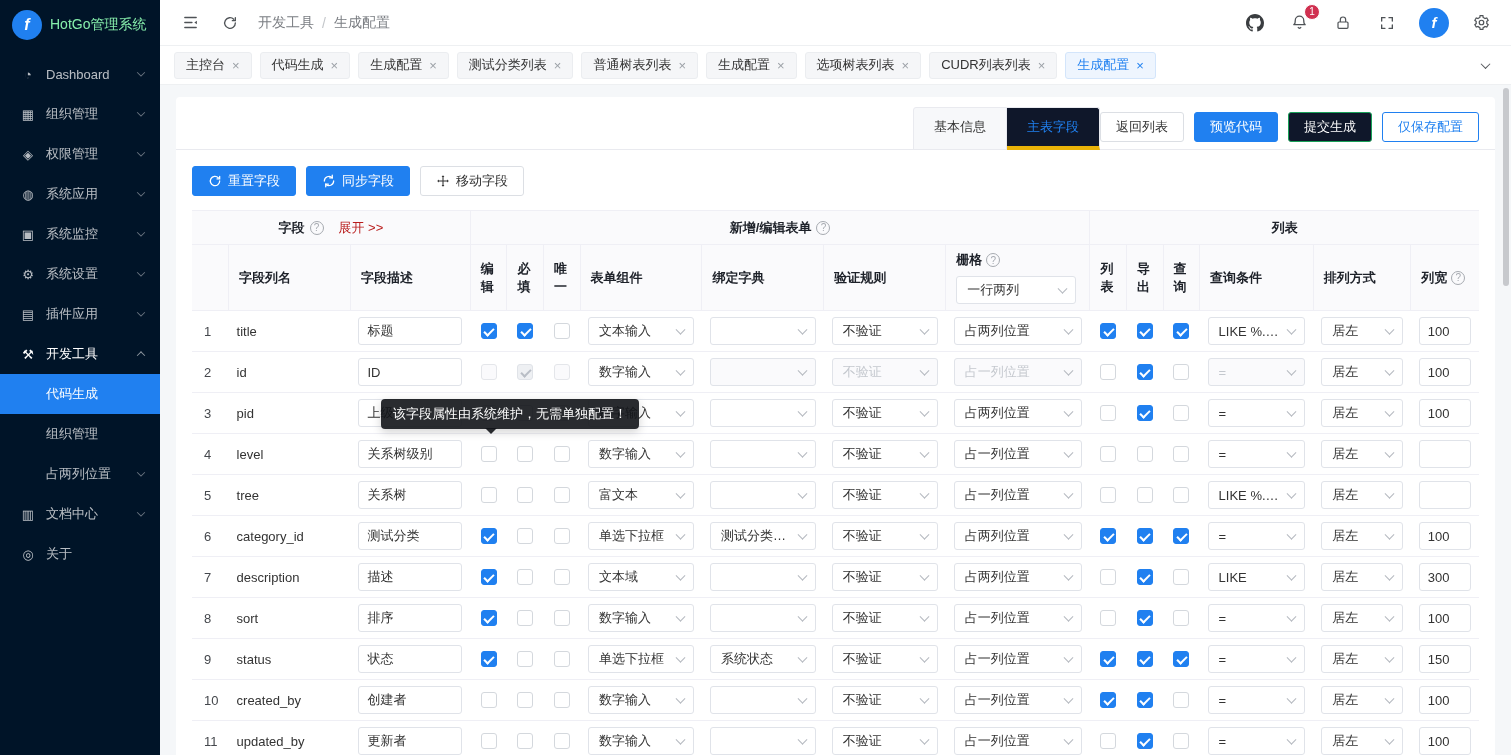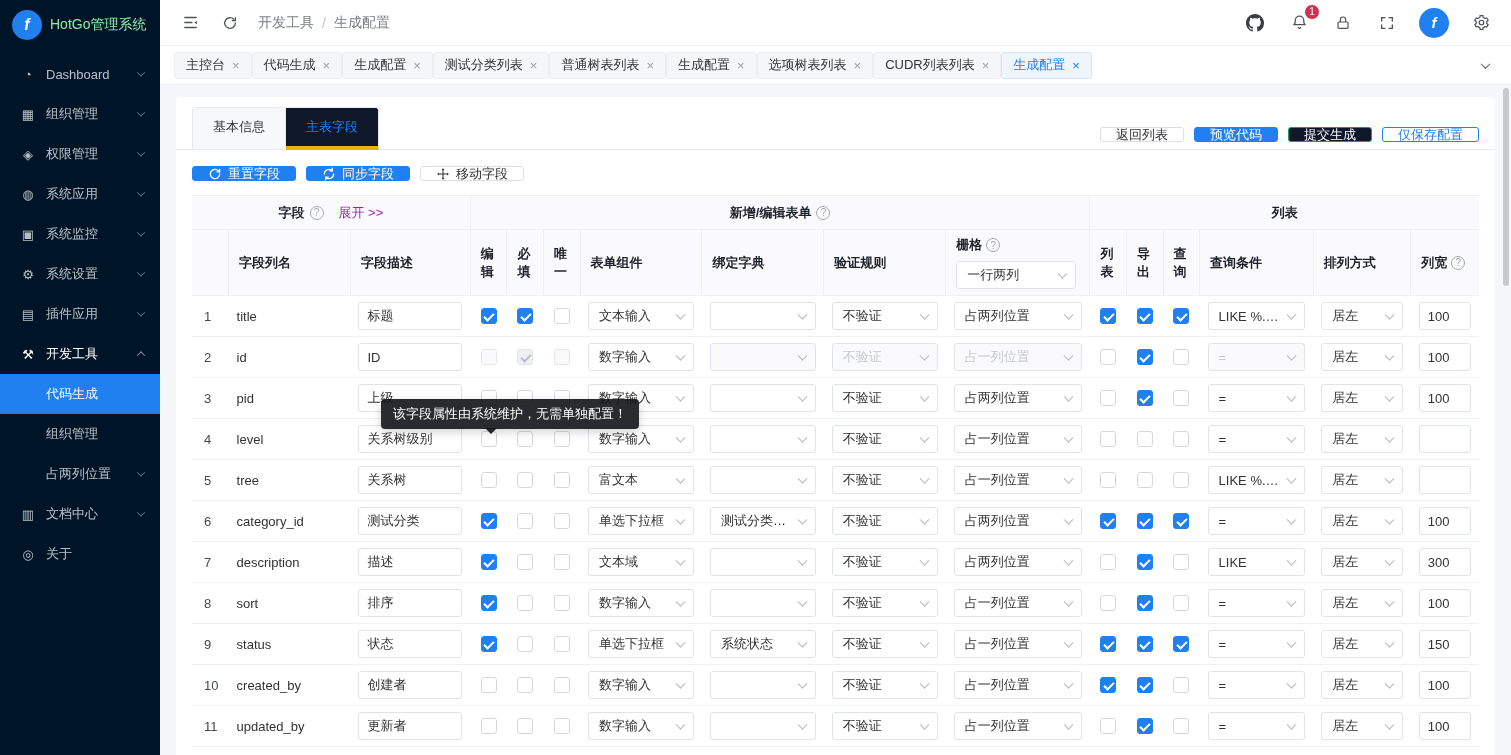--- a/index.html
+++ b/index.html
@@ -29,60 +29,60 @@
   .icon-btn{width:24px;height:24px;display:flex;align-items:center;justify-content:center;cursor:pointer;color:#4f5357;flex-shrink:0;}
   .breadcrumb{color:#7a7d82;font-size:14px;display:flex;gap:8px;align-items:center;}
   .bc-sep{color:#c3c6ca;}
   .topbar-right{margin-left:auto;display:flex;align-items:center;gap:20px;}
   .bell-wrap{position:relative;}
   .badge{position:absolute;top:-7px;right:-9px;background:#d03050;color:#fff;font-size:10px;min-width:16px;height:16px;border-radius:8px;display:flex;align-items:center;justify-content:center;padding:0 4px;border:1px solid #fff;}
   .avatar{width:30px;height:30px;border-radius:50%;background:#2080f0;color:#fff;display:flex;align-items:center;justify-content:center;font-weight:bold;font-style:italic;font-size:15px;cursor:pointer;}
 
   
   .tabbar{height:39px;background:#fff;display:flex;align-items:center;padding:0 14px;border-bottom:1px solid #eef0f2;flex-shrink:0;}
-  .tabbar-tabs{display:flex;flex:1;overflow:hidden;}
+  .tabbar-tabs{display:flex;gap:8px;flex:1;overflow:hidden;}
   .tab-chip{height:27px;display:flex;align-items:center;gap:7px;padding:0 11px;background:#f5f6f8;border:1px solid #ebedf0;border-radius:3px;font-size:13px;color:#333;cursor:pointer;white-space:nowrap;}
   .tab-chip.active{color:#2080f0;background:#eef5fe;border-color:#d3e5fb;}
   .tab-close{font-size:13px;color:#9ba0a6;line-height:1;}
   .tab-chip.active .tab-close{color:#2080f0;}
   .tabbar-more{margin-left:10px;color:#55585c;}
   .tabbar-more .chev{width:7px;height:7px;}
 
   
   .content{flex:1;padding:12px 16px 0;overflow:hidden;display:flex;flex-direction:column;}
   .card{background:#fff;border-radius:4px 4px 0 0;flex:1;display:flex;flex-direction:column;overflow:hidden;}
-  .card-head{display:flex;justify-content:space-between;align-items:flex-end;padding:10px 16px 0;border-bottom:1px solid #e9eaef;}
+  .card-head{display:flex;justify-content:flex-end;align-items:flex-end;padding:10px 16px 0;border-bottom:1px solid #e9eaef;}
   .card-tabs{display:flex;margin-bottom:-1px;}
   .card-tab{padding:10px 20px;font-size:13px;background:#f7f8fa;border:1px solid #e9eaef;color:#333;cursor:pointer;}
   .card-tab:first-child{border-radius:3px 0 0 0;}
   .card-tab:last-child{border-radius:0 3px 0 0;border-left:none;}
   .card-tab.active{background:#0f172a;color:#2080f0;border-bottom:4px solid #eab308;}
   .head-btns{display:flex;gap:10px;margin-bottom:7px;}
 
-  .btn{height:15px;padding:0 15px;border-radius:3px;font-size:13px;display:inline-flex;align-items:center;gap:6px;cursor:pointer;border:1px solid #dcdfe4;background:#fff;color:#333;font-family:inherit;}
+  .btn{height:30px;padding:0 15px;border-radius:3px;font-size:13px;display:inline-flex;align-items:center;gap:6px;cursor:pointer;border:1px solid #dcdfe4;background:#fff;color:#333;font-family:inherit;}
   .btn.primary{background:#2080f0;border-color:#2080f0;color:#fff;}
   .btn.success{background:#0f172a;border-color:#18a058;color:#fff;}
   .btn.ghost{background:#fff;border-color:#2080f0;color:#2080f0;}
   .btn-icon{display:inline-flex;align-items:center;}
 
   .card-body{flex:1;padding:16px 16px 0;display:flex;flex-direction:column;gap:14px;overflow:hidden;}
   .toolbar{display:flex;gap:10px;flex-shrink:0;}
 
   
   .tbl-wrap{flex:1;overflow:hidden;position:relative;}
   table{width:100%;border-collapse:collapse;table-layout:fixed;}
   thead th{background:#fafafc;font-weight:700;color:#1d2129;border:0 solid #efeff5;border-bottom-width:1px;border-right-width:1px;padding:6px 10px;font-size:13px;text-align:left;}
   thead th:last-child{border-right-width:0;}
   thead tr.group th{height:34px;border-top-width:1px;}
   thead tr.group .th-line{display:flex;align-items:center;justify-content:center;gap:5px;}
   thead tr.cols th{height:64px;vertical-align:middle;}
   thead tr.cols .th-line{display:flex;align-items:center;gap:4px;}
   thead tr.cols th.center .th-line{justify-content:center;align-items:center;}
   .th-stack{display:flex;flex-direction:column;gap:7px;}
-  .expand-link{color:#a21caf;font-weight:400;margin-left:10px;cursor:pointer;white-space:nowrap;}
+  .expand-link{color:#b91c1c;font-weight:400;margin-left:10px;cursor:pointer;white-space:nowrap;}
   .help{display:inline-flex;width:14px;height:14px;border:1px solid #a6aab0;border-radius:50%;color:#a6aab0;font-size:10px;align-items:center;justify-content:center;font-weight:400;flex-shrink:0;cursor:pointer;}
   .help::after{content:"?";}
   tbody td{border-bottom:1px solid #efeff5;padding:6px 8px;height:41px;font-size:13px;color:#333;overflow:hidden;}
   tbody td.center{text-align:center;}
   td[data-name="row-index"]{padding-left:12px;color:#45484d;}
 
   .sel{position:relative;height:28px;border:1px solid #e0e3e9;border-radius:3px;background:#fff;display:flex;align-items:center;padding:0 24px 0 10px;color:#333;cursor:pointer;white-space:nowrap;}
   .sel::after{content:"";position:absolute;right:9px;top:50%;width:6px;height:6px;border-right:1.4px solid #b4b8bf;border-bottom:1.4px solid #b4b8bf;transform:translateY(-68%) rotate(45deg);}
   .sel.disabled{background:#fafafc;color:#c4c8ce;cursor:not-allowed;}
   .sel-text{overflow:hidden;text-overflow:ellipsis;}

